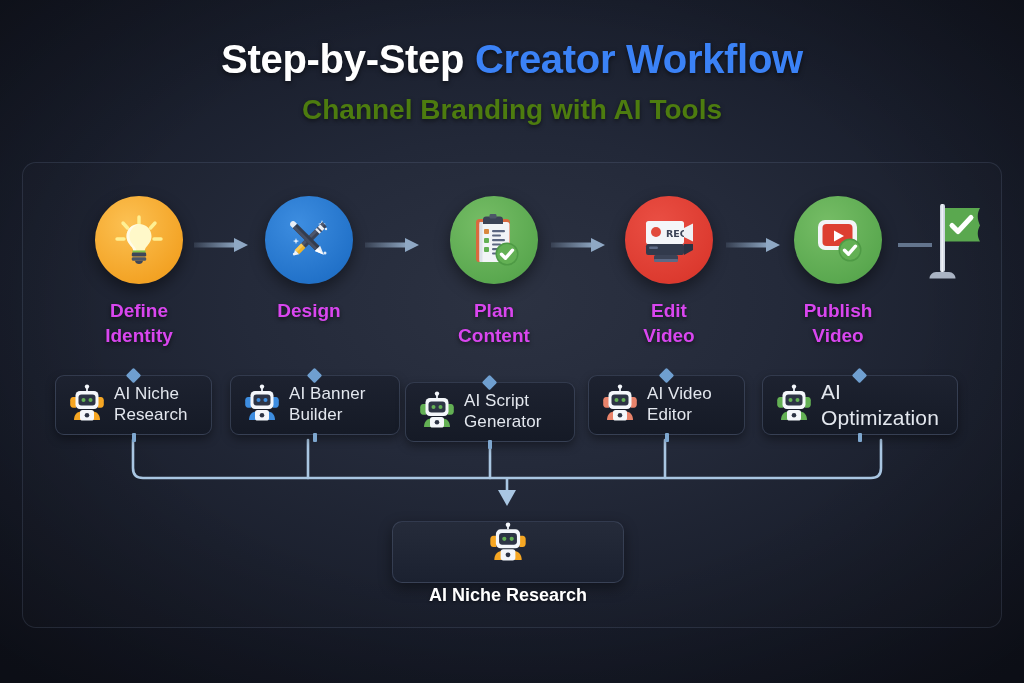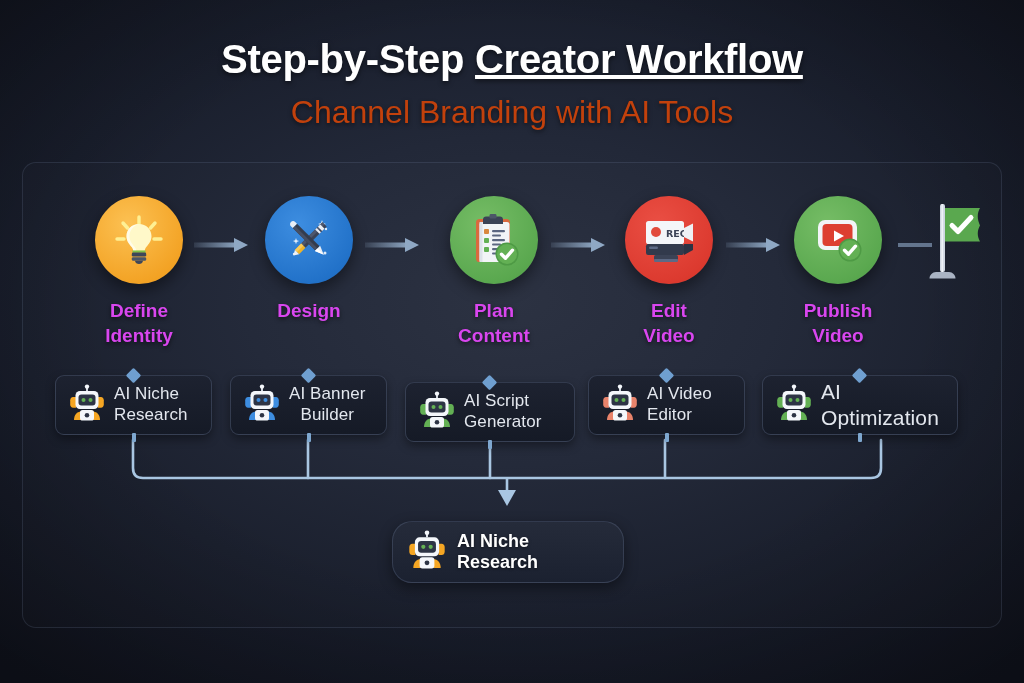--- a/index.html
+++ b/index.html
@@ -17,23 +17,23 @@
     background:radial-gradient(ellipse 900px 620px at 50% 45%, rgba(0,0,0,0) 45%, rgba(0,0,0,.45) 100%);
     pointer-events:none;
   }
 
   
   .header{ position:absolute; top:38px; left:0; width:1024px; text-align:center; }
   .title{
     font-size:40px; font-weight:bold; letter-spacing:-.3px; line-height:1.05;
     color:#ffffff; text-shadow:0 2px 5px rgba(0,0,0,.55);
   }
-  .title .accent{ color:#ffffff;text-decoration:underline; }
+  .title .accent{ color:#3b82f6; }
   .subtitle{
-    margin-top:14px; font-size:32px; color:#c2410c; font-weight:400;
+    margin-top:14px; font-size:28px; color:#4d7c0f; font-weight:700;
     text-shadow:0 2px 4px rgba(0,0,0,.5);
   }
 
   
   .panel{
     position:absolute; left:22px; top:162px; width:980px; height:466px;
     border:1px solid rgba(130,150,185,.17);
     border-radius:14px;
     background:rgba(255,255,255,.012);
   }
@@ -90,23 +90,24 @@
   }
 
   
   .connectors{ position:absolute; left:0; top:0; width:1024px; height:683px; pointer-events:none; }
 
   
   .bottom-card{
     position:absolute; left:392px; top:521px; width:232px; height:62px;
     background:linear-gradient(180deg,#252b3a 0%,#1b2130 100%);
     border:1px solid rgba(130,150,185,.22);
-    border-radius:20px;
-    display:flex; align-items:center; gap:11px; padding:0 15px;
+    border-radius:10px;
+    display:flex; align-items:center; gap:19px; padding:0 15px;
     box-shadow:0 5px 14px rgba(0,0,0,.42);
+    flex-direction:column;
   }
   .bottom-card .card-label{
     font-size:18px; font-weight:bold; color:#ffffff; text-shadow:0 1px 3px rgba(0,0,0,.5);
   }
 </style>
 </head>
 <body>
 
 <div class="vignette"></div>
 
@@ -328,21 +329,21 @@
       <rect x="11" y="26" width="14" height="10.5" rx="2.6" fill="#f4f7fb"></rect>
       <circle cx="18" cy="31.2" r="2.3" fill="#2d3445"></circle>
     </svg>
   </span>
   <span class="card-label">
     <div>AI Niche</div>
     <div>Research</div>
   </span>
 </div>
 
-<div class="card" style="left:230px; top:375px; width:157px;text-align:center;">
+<div class="card" style="left:230px; top:375px; width:170px;">
   <div class="diamond"></div>
   <div class="stub"></div>
   <span class="bot">
     <svg width="36" height="38" viewBox="0 0 36 38">
       <line x1="18" y1="2" x2="18" y2="7" stroke="#e9eef5" stroke-width="1.8"></line>
       <circle cx="18" cy="2.6" r="2.2" fill="#f4f7fb"></circle>
       <path d="M4 13c-1.6 0-2.8 1.4-2.8 3.2v4.4c0 1.8 1.2 3.2 2.8 3.2h3V13z" fill="#3d8de0"></path>
       <path d="M32 13c1.6 0 2.8 1.4 2.8 3.2v4.4c0 1.8-1.2 3.2-2.8 3.2h-3V13z" fill="#3d8de0"></path>
       <rect x="6.5" y="7" width="23" height="18" rx="4.5" fill="#f4f7fb"></rect>
       <rect x="9.5" y="10.5" width="17" height="11" rx="3" fill="#2d3445"></rect>

